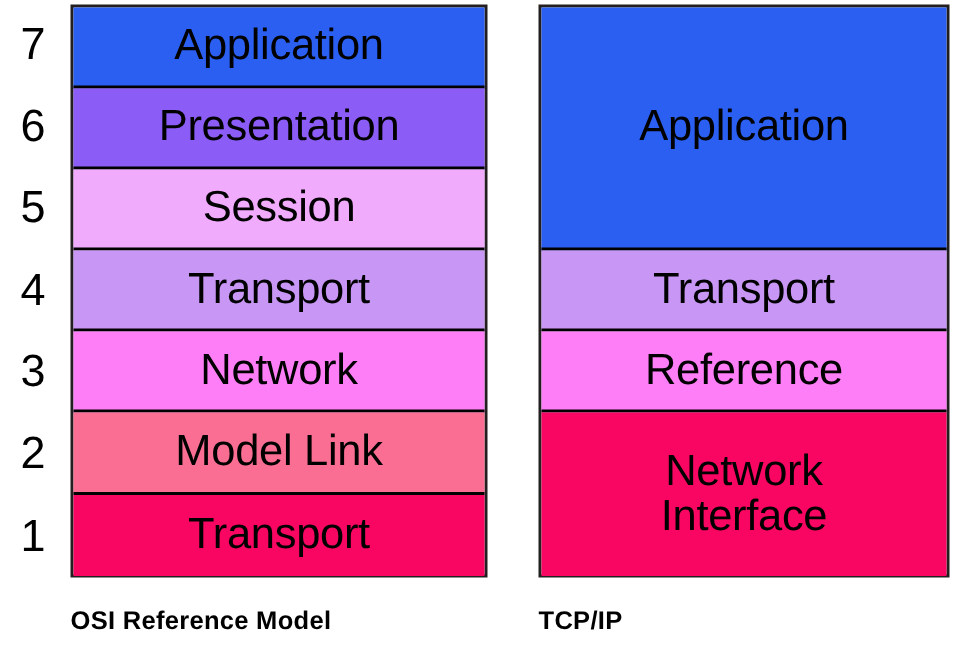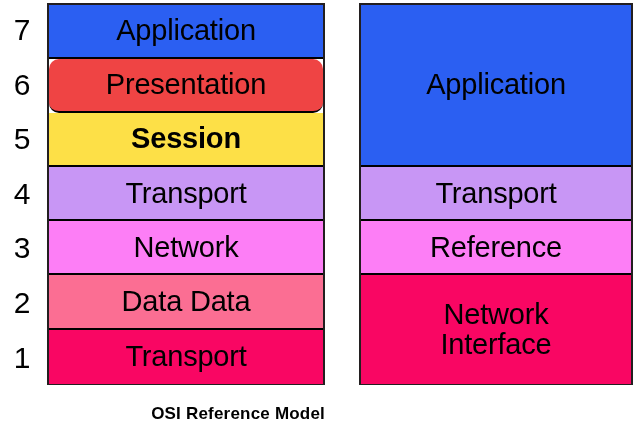--- a/index.html
+++ b/index.html
@@ -89,21 +89,21 @@
   .h3 { height: 162.3px; }
   .h-last1 { height: 54.3px; }
   .h-last3 { height: 108.5px; }
 
   
   .caption {
     position: absolute;
     font-size: 17px;
     font-weight: bold;
     color: #000000;
-    text-align: right;
+    text-align: left;
     font-family: "Liberation Sans", sans-serif;
     letter-spacing: 0.2px;
   }
   #osi-caption {
     left: 47px;
     top: 404px;
     width: 278px;
   }
   #tcpip-caption {
     left: 359px;
@@ -123,34 +123,34 @@
     <div class="layer-number" style="top:163.8px;">4</div>
     <div class="layer-number" style="top:218.4px;">3</div>
     <div class="layer-number" style="top:273px;">2</div>
     <div class="layer-number" style="top:327.6px;">1</div>
   </div>
 
   <div class="stack" id="osi-stack">
     <div class="layer-box h1" style="background-color: rgb(43, 95, 242);">
       <span class="layer-label">Application</span>
     </div>
-    <div class="layer-box h1" style="background-color: #ef4444; border-radius: 10px;">
+    <div class="layer-box h1" style="background-color: #8b5cf6;">
       <span class="layer-label">Presentation</span>
     </div>
-    <div class="layer-box h1" style="background-color: #fde047; font-weight: bold;">
+    <div class="layer-box h1" style="background-color: #f0abfc;">
       <span class="layer-label">Session</span>
     </div>
     <div class="layer-box h1" style="background-color: rgb(200, 150, 245);">
       <span class="layer-label">Transport</span>
     </div>
     <div class="layer-box h1" style="background-color: rgb(253, 126, 246);">
       <span class="layer-label">Network</span>
     </div>
     <div class="layer-box h1" style="background-color: rgb(251, 110, 147);">
-      <span class="layer-label">Data Data</span>
+      <span class="layer-label">Model Link</span>
     </div>
     <div class="layer-box h-last1" style="background-color: rgb(249, 6, 99);">
       <span class="layer-label">Transport</span>
     </div>
   </div>
 
   <div class="stack" id="tcpip-stack">
     <div class="layer-box h3" style="background-color: rgb(43, 95, 242);">
       <span class="layer-label">Application</span>
     </div>
@@ -160,14 +160,15 @@
     <div class="layer-box h1" style="background-color: rgb(253, 126, 246);">
       <span class="layer-label">Reference</span>
     </div>
     <div class="layer-box h-last3" style="background-color: rgb(249, 6, 99);">
       <span class="layer-label">Network
 Interface</span>
     </div>
   </div>
 
   <div class="caption" id="osi-caption">OSI Reference Model</div>
+  <div class="caption" id="tcpip-caption">TCP/IP</div>
 
 </div>
 
 </body></html>

